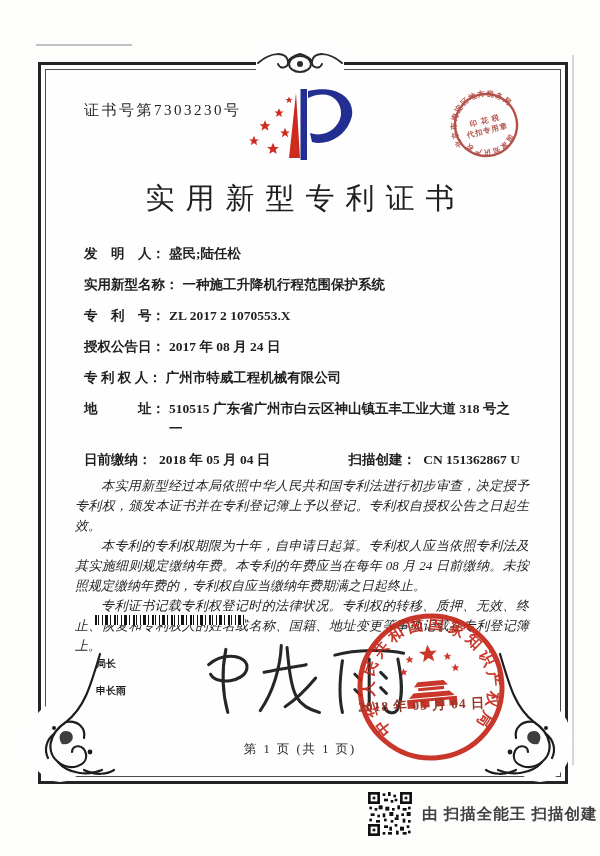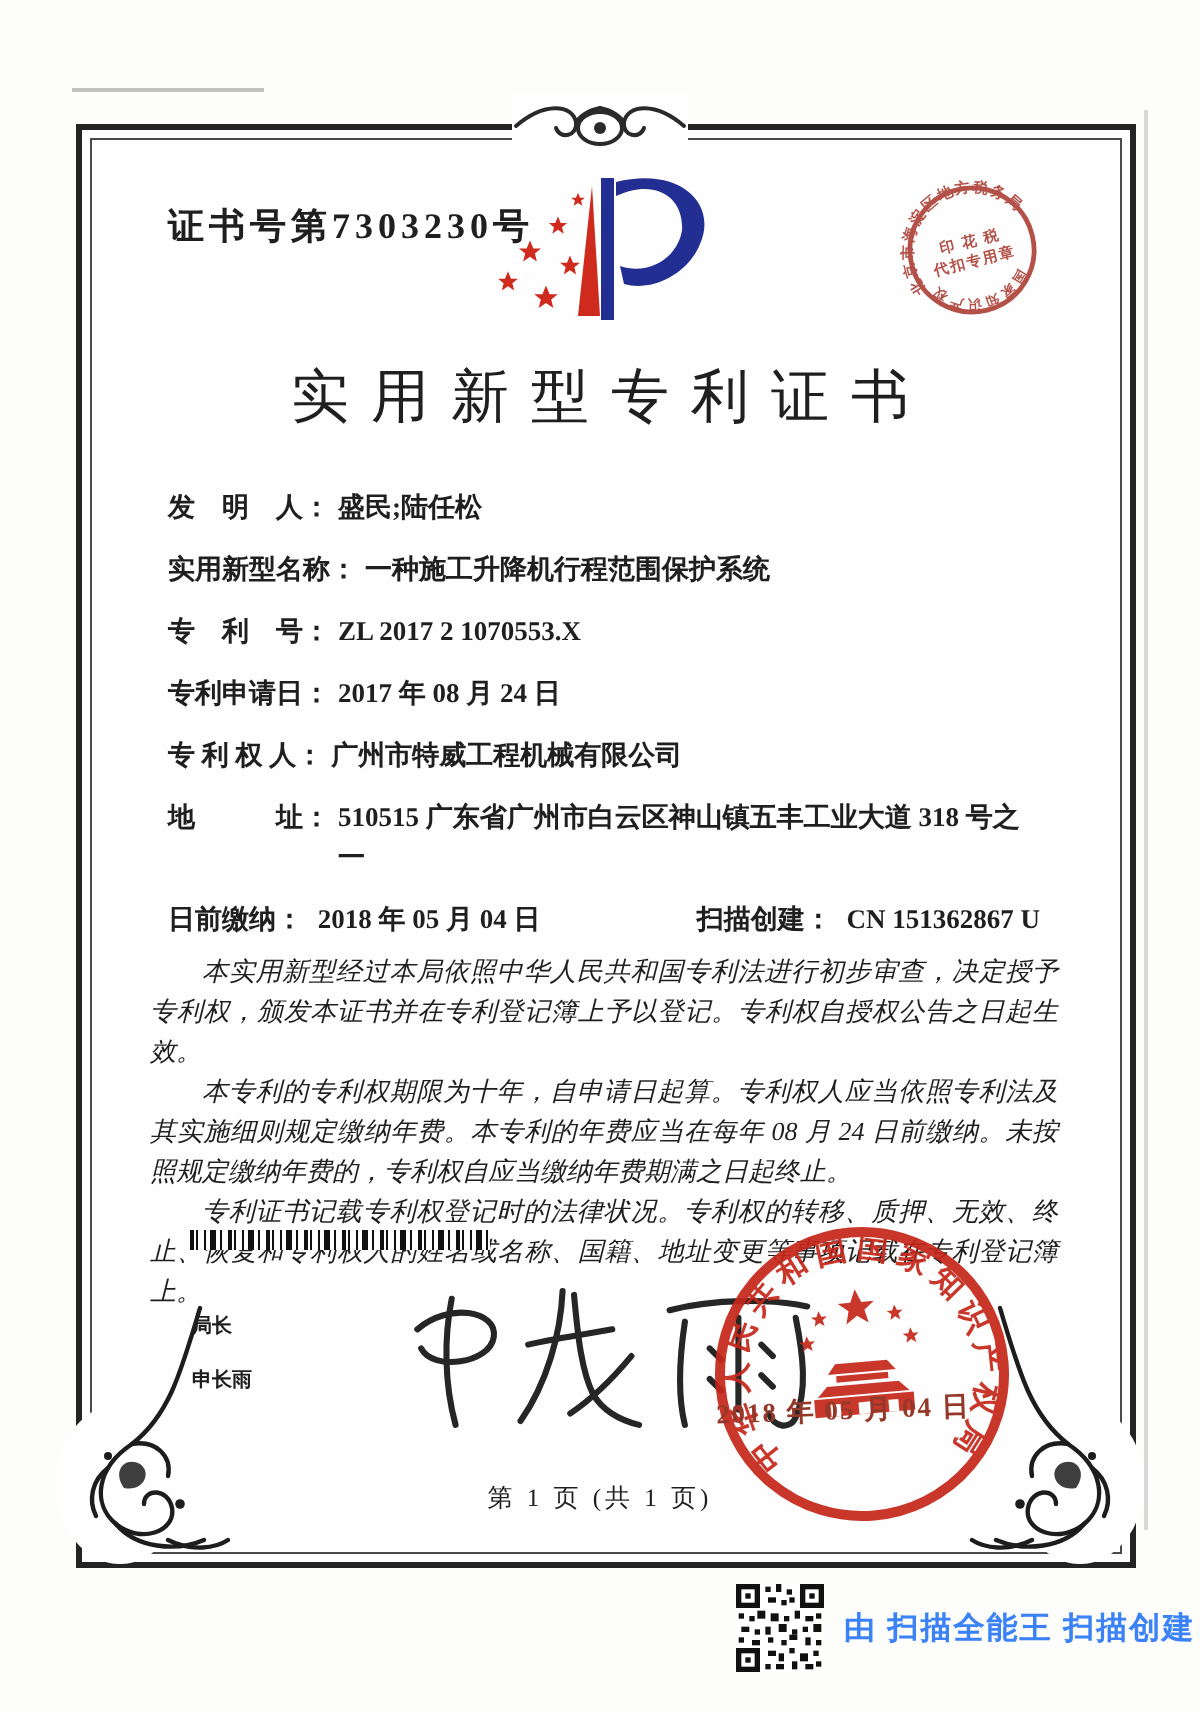--- a/index.html
+++ b/index.html
@@ -9,21 +9,21 @@
   .artifact-top{position:absolute;left:36px;top:44px;width:96px;height:2px;background:#8f8f8f;opacity:.55;}
   .artifact-right{position:absolute;left:572px;top:55px;width:2px;height:710px;background:#d8d8d8;}
   
   .frame{position:absolute;left:38px;top:62px;width:524px;height:716px;border:3px solid #242424;background:#fefefe;}
   .frame-inner{position:absolute;left:4px;top:4px;right:4px;bottom:4px;border:1px solid #4a4a4a;}
   .ornament{position:absolute;pointer-events:none;}
   .orn-top{left:228px;top:47px;width:144px;height:32px;}
   .orn-bl{left:26px;top:650px;width:90px;height:134px;}
   .orn-br{left:484px;top:650px;width:90px;height:134px;transform:scaleX(-1);}
   
-  .cert-no{position:absolute;left:84px;top:101px;font-size:18px;font-weight:bold;letter-spacing:2.5px;}
+  .cert-no{position:absolute;left:84px;top:101px;font-size:15px;font-weight:normal;letter-spacing:2.5px;}
   .logo{position:absolute;left:242px;top:86px;width:120px;height:88px;}
   .tax-seal{position:absolute;left:443px;top:82px;width:86px;height:86px;transform:rotate(-14deg);opacity:.88;}
   .title{position:absolute;left:38px;top:179px;width:524px;text-align:center;font-size:29px;font-weight:normal;
          letter-spacing:11px;text-indent:11px;}
   
   .content{position:absolute;left:84px;top:244px;width:436px;font-size:13.5px;font-weight:bold;}
   .field-row{display:flex;margin-bottom:11px;line-height:20px;}
   .field-row.last{justify-content:space-between;margin-bottom:0;}
   .f-label{white-space:pre;flex:0 0 auto;}
   .f-value{margin-left:4px;}
@@ -38,21 +38,21 @@
   .issuer{position:absolute;left:96px;top:650px;font-size:10px;font-weight:bold;line-height:27px;}
   .signature{position:absolute;left:196px;top:636px;width:226px;height:86px;}
   .gov-seal{position:absolute;left:352px;top:608px;width:158px;height:158px;transform:rotate(-5deg);opacity:.93;}
   .seal-date{position:absolute;left:358px;top:696px;width:160px;font-size:13.5px;font-weight:bold;
              color:#94392a;letter-spacing:1px;transform:rotate(-2deg);}
   .footer{position:absolute;left:38px;top:741px;width:524px;text-align:center;font-size:12.5px;letter-spacing:2px;}
   
   .scan-mark{position:absolute;left:368px;top:792px;display:flex;align-items:center;
              font-family:"Liberation Sans","DejaVu Sans",sans-serif;}
   .qr{width:44px;height:44px;}
-  .scan-text{margin-left:10px;font-size:15.5px;font-weight:bold;color:#3b82f6;letter-spacing:1px;}
+  .scan-text{margin-left:10px;font-size:15.5px;font-weight:bold;color:#404040;letter-spacing:1px;}
 </style>
 </head>
 <body>
 
 <div id="page">
 
   <div class="artifact-top"></div>
   <div class="artifact-right"></div>
 
   <div class="frame">
@@ -141,21 +141,21 @@
     </div>
     <div class="field-row">
       <span class="f-label">实用新型名称：</span>
       <span class="f-value">一种施工升降机行程范围保护系统</span>
     </div>
     <div class="field-row">
       <span class="f-label">专　利　号：</span>
       <span class="f-value">ZL 2017 2 1070553.X</span>
     </div>
     <div class="field-row">
-      <span class="f-label">专利申请日：</span>
+      <span class="f-label">授权公告日：</span>
       <span class="f-value">2017 年 08 月 24 日</span>
     </div>
     <div class="field-row">
       <span class="f-label">专 利 权 人：</span>
       <span class="f-value">广州市特威工程机械有限公司</span>
     </div>
     <div class="field-row">
       <span class="f-label">地　　　址：</span>
       <span class="f-value addr">510515 广东省广州市白云区神山镇五丰工业大道 318 号之一</span>
     </div>

